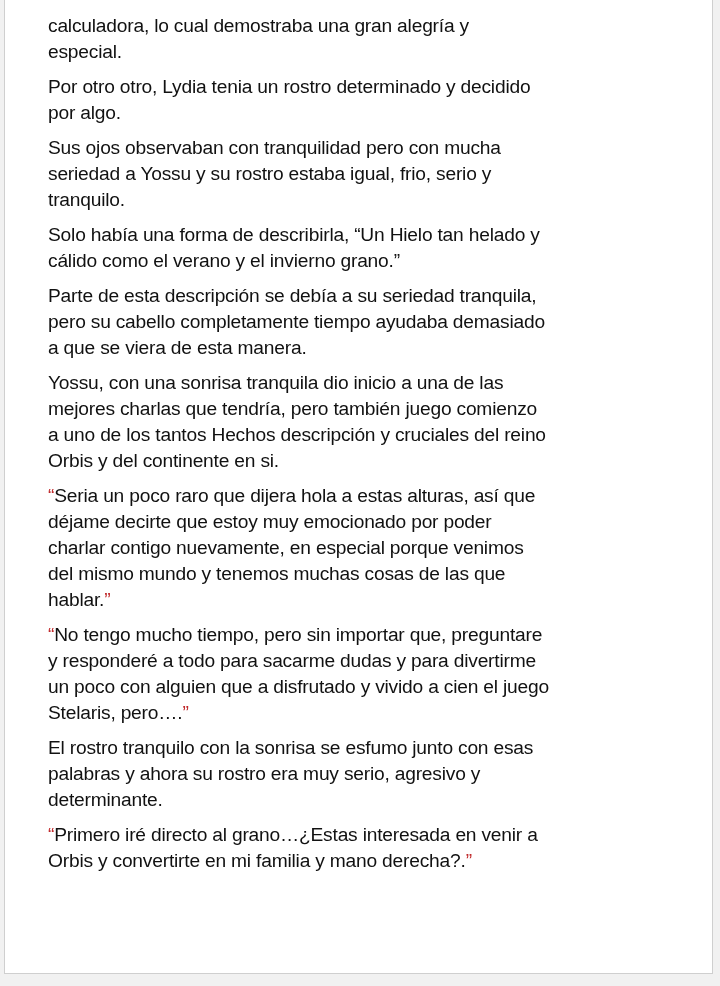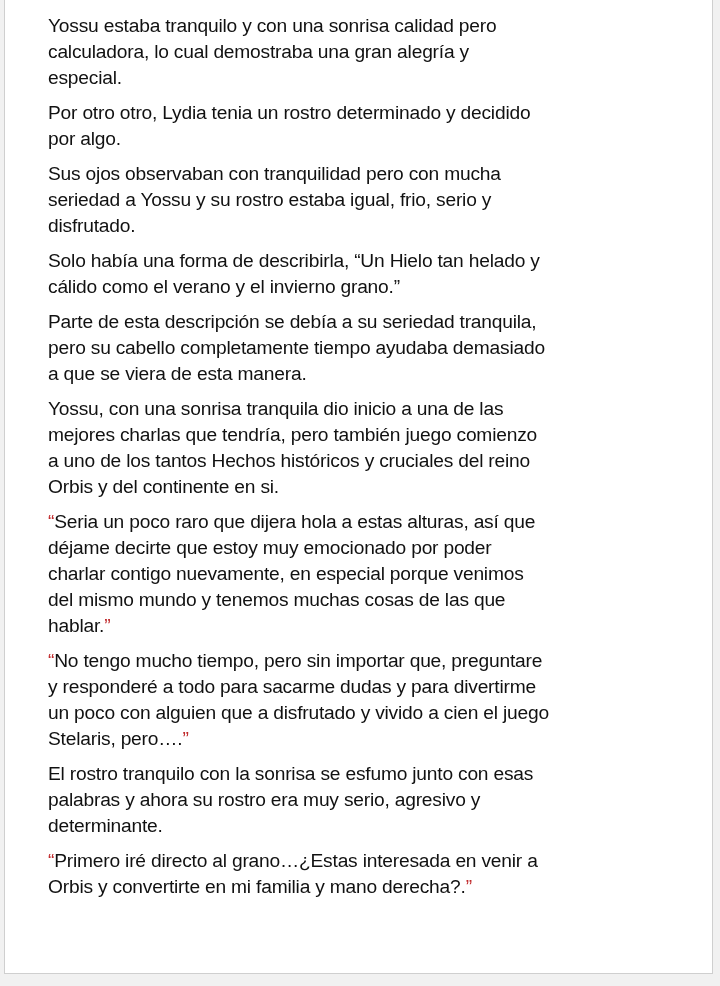--- a/index.html
+++ b/index.html
@@ -29,51 +29,50 @@
   .line { display: block; white-space: nowrap; }
   .q { color: #c0282a; }
 </style>
 </head>
 <body>
 
 <div class="page">
   <div class="content">
 
     <p class="para">
-      <span class="line">Yossu estaba tranquilo y con una sonrisa calidad pero</span>
       <span class="line">calculadora, lo cual demostraba una gran alegría y</span>
       <span class="line">especial.</span>
     </p>
 
     <p class="para">
       <span class="line">Por otro otro, Lydia tenia un rostro determinado y decidido</span>
       <span class="line">por algo.</span>
     </p>
 
     <p class="para">
       <span class="line">Sus ojos observaban con tranquilidad pero con mucha</span>
       <span class="line">seriedad a Yossu y su rostro estaba igual, frio, serio y</span>
-      <span class="line">disfrutado.</span>
+      <span class="line">tranquilo.</span>
     </p>
 
     <p class="para">
       <span class="line">Solo había una forma de describirla, “Un Hielo tan helado y</span>
       <span class="line">cálido como el verano y el invierno grano.”</span>
     </p>
 
     <p class="para">
       <span class="line">Parte de esta descripción se debía a su seriedad tranquila,</span>
       <span class="line">pero su cabello completamente tiempo ayudaba demasiado</span>
       <span class="line">a que se viera de esta manera.</span>
     </p>
 
     <p class="para">
       <span class="line">Yossu, con una sonrisa tranquila dio inicio a una de las</span>
       <span class="line">mejores charlas que tendría, pero también juego comienzo</span>
-      <span class="line">a uno de los tantos Hechos históricos y cruciales del reino</span>
+      <span class="line">a uno de los tantos Hechos descripción y cruciales del reino</span>
       <span class="line">Orbis y del continente en si.</span>
     </p>
 
     <p class="para">
       <span class="line"><span class="q" style="color: rgb(192, 40, 42);">“</span><span>Seria un poco raro que dijera hola a estas alturas, así que</span></span>
       <span class="line">déjame decirte que estoy muy emocionado por poder</span>
       <span class="line">charlar contigo nuevamente, en especial porque venimos</span>
       <span class="line">del mismo mundo y tenemos muchas cosas de las que</span>
       <span class="line"><span>hablar.</span><span class="q" style="color: rgb(192, 40, 42);">”</span></span>
     </p>

